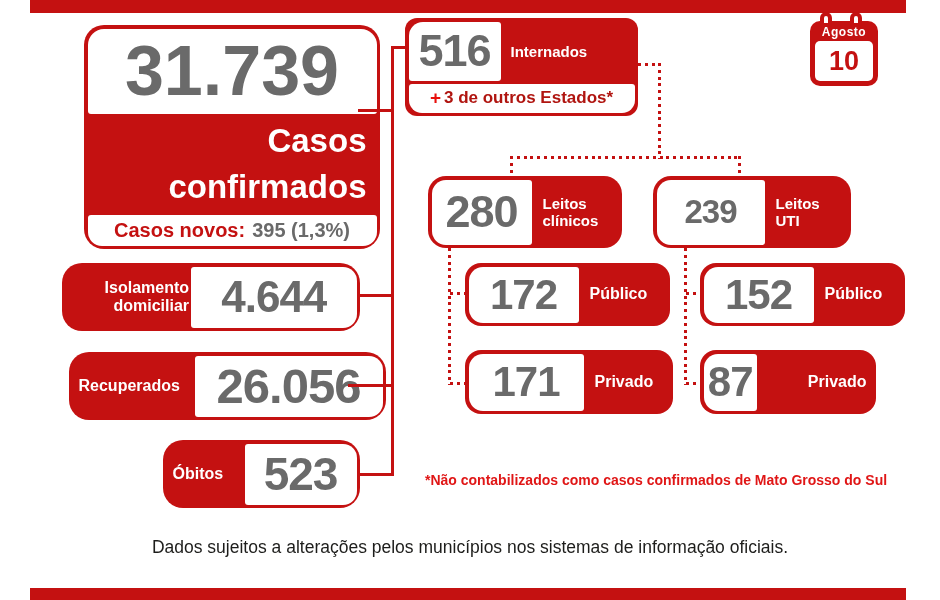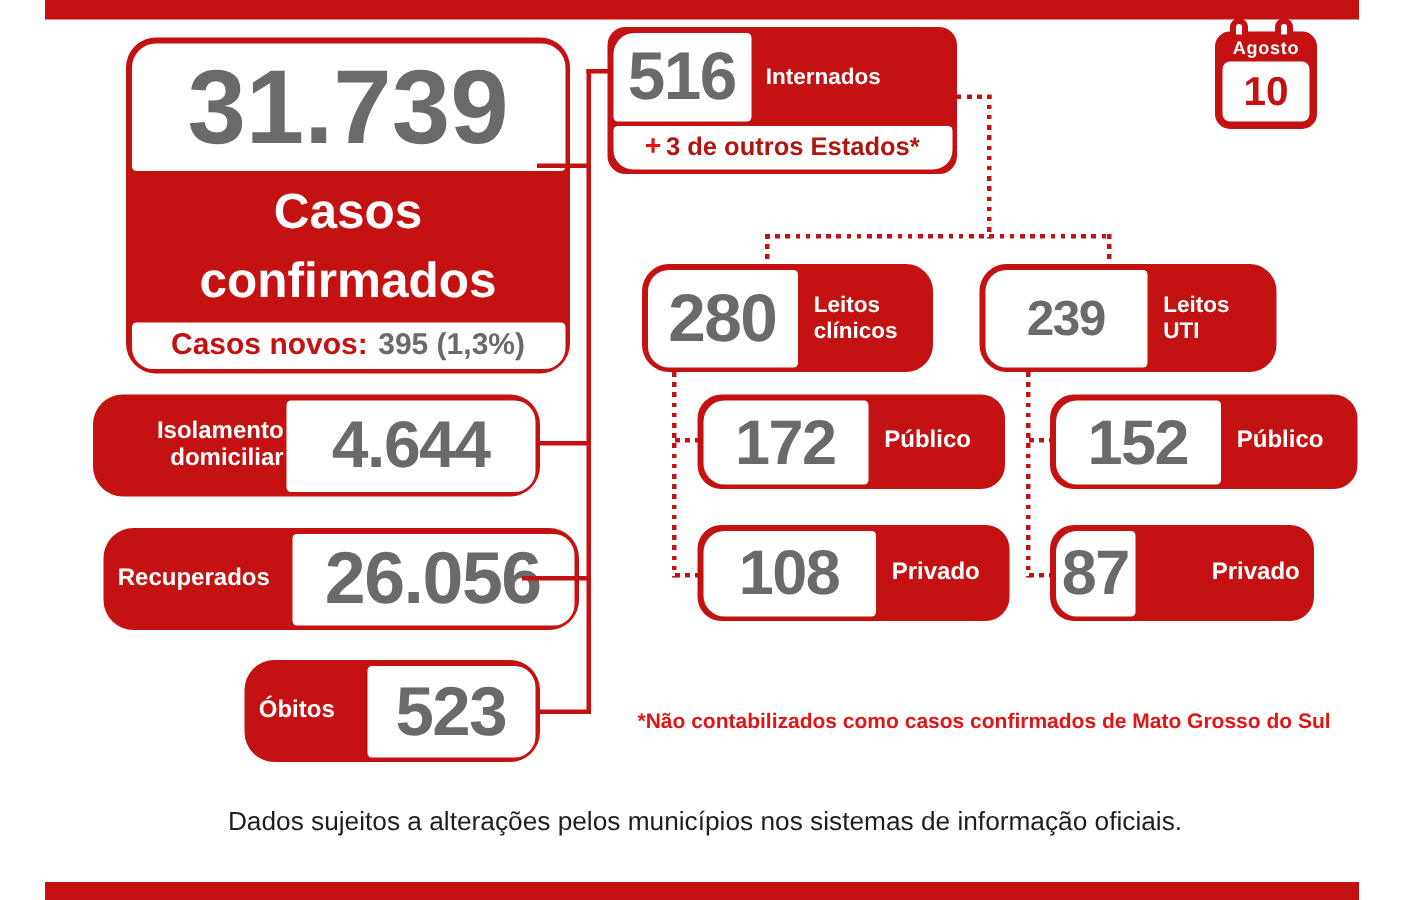--- a/index.html
+++ b/index.html
@@ -41,21 +41,21 @@
     position:absolute;left:65px;top:25px;width:296px;height:224px;
     background:var(--red);border-radius:20px;padding:3.5px;box-sizing:border-box;
     display:flex;flex-direction:column;margin-left:19px;
   }
   #confirmed-box .big-num{
     background:#fff;border-radius:16px 16px 3px 3px;height:85px;
     display:flex;align-items:center;justify-content:center;
     color:var(--gray);font-weight:700;font-size:70px;letter-spacing:0px;
   }
   #confirmed-box .big-lab{
-    flex:1;display:flex;align-items:center;justify-content:center;text-align:center;
+    flex:1;display:flex;align-items:center;justify-content:center;text-align:right;
     color:#fff;font-weight:700;font-size:33px;line-height:1.4;
     padding:0 10px;
   }
   #confirmed-box .new-strip{
     background:#fff;border-radius:3px 3px 14px 14px;height:31px;
     display:flex;align-items:center;justify-content:center;gap:7px;
     font-weight:700;font-size:20px;
   }
   #confirmed-box .new-strip .nl{color:var(--red);}
   #confirmed-box .new-strip .nv{color:var(--gray);}
@@ -192,21 +192,21 @@
   <div class="pill numleft" id="beds-icu">
     <div class="num">239</div>
     <div class="lab" style="width:56px;">Leitos UTI</div>
   </div>
 
   <div class="pill numleft" id="pub-clinical">
     <div class="num">172</div>
     <div class="lab">Público</div>
   </div>
   <div class="pill numleft" id="priv-clinical">
-    <div class="num">108</div>
+    <div class="num">171</div>
     <div class="lab">Privado</div>
   </div>
   <div class="pill numleft" id="pub-icu">
     <div class="num">152</div>
     <div class="lab">Público</div>
   </div>
   <div class="pill numleft" id="priv-icu">
     <div class="num">87</div>
     <div class="lab">Privado</div>
   </div>

